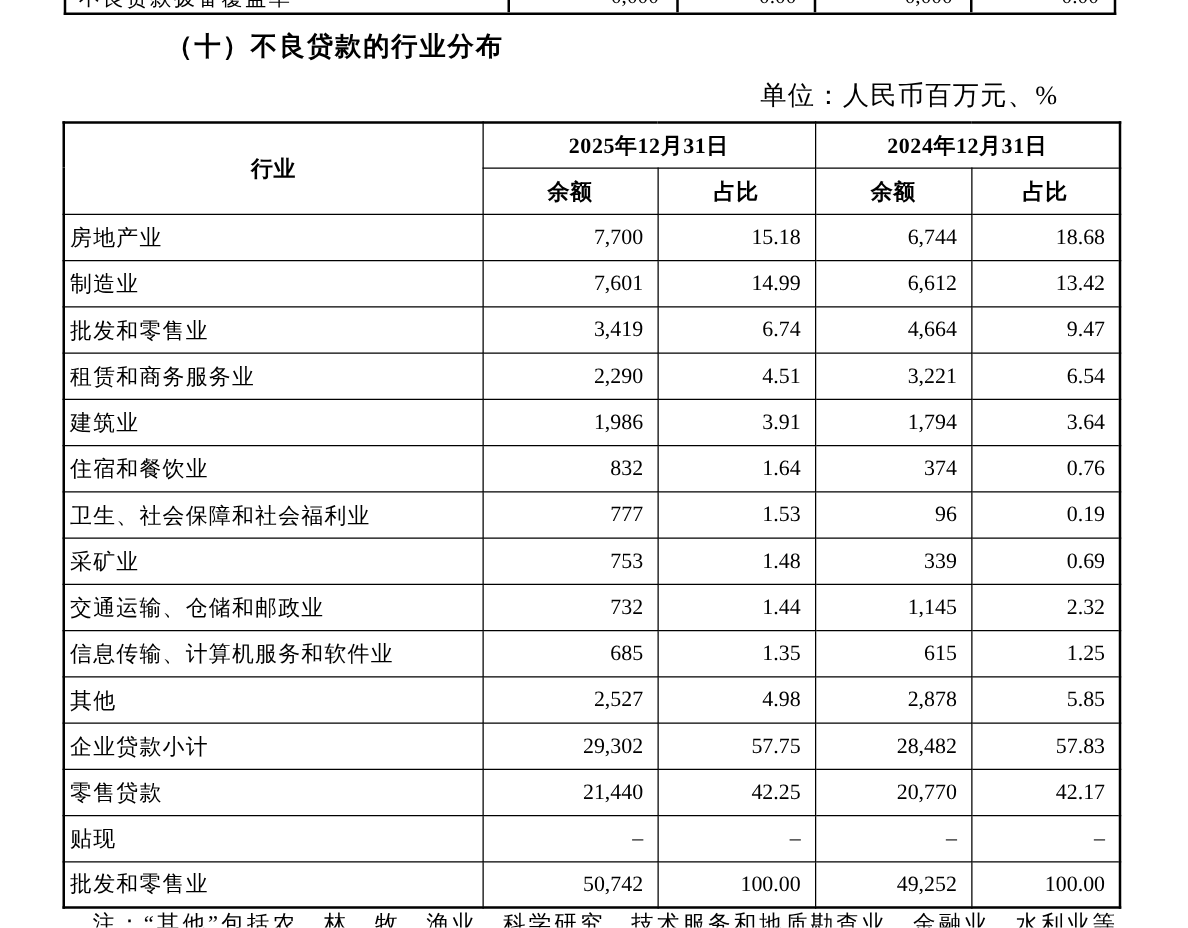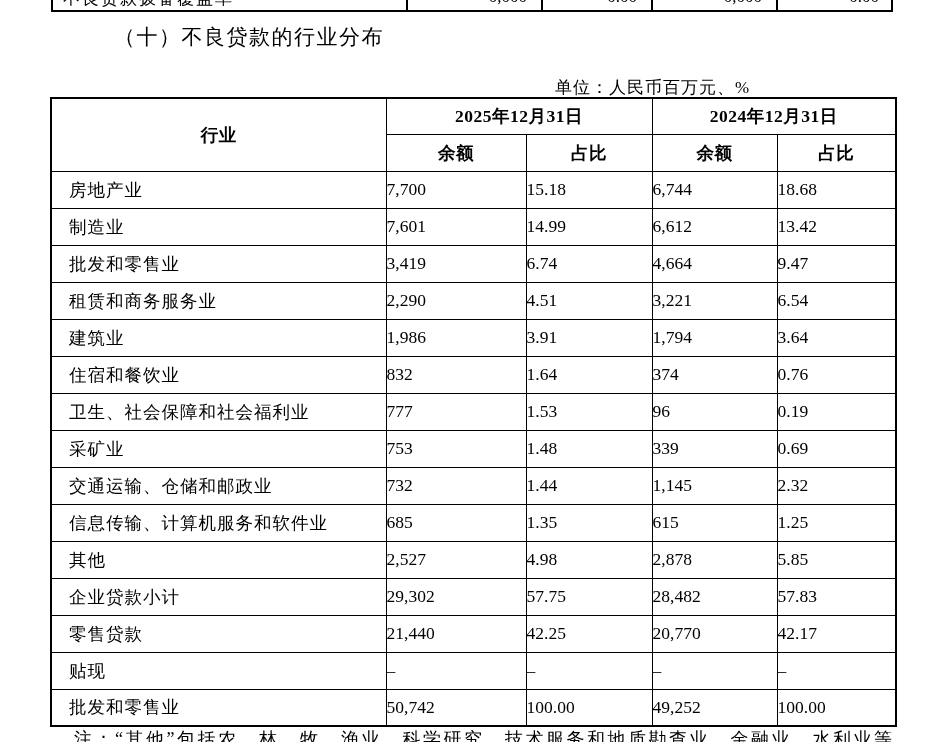--- a/index.html
+++ b/index.html
@@ -19,46 +19,46 @@
     border-bottom: 2.5px solid #000;
     overflow: hidden;
   }
   .remnant .vline { position: absolute; top: 0; bottom: 0; width: 1.5px; background: #000; }
   .remnant .frag  { position: absolute; top: -13px; font-size: 17px; height: 22px; overflow: visible; }
   .remnant .frag.lbl { left: 10px; letter-spacing: 2px; }
   .remnant .frag.num { text-align: right; padding-right: 14px; }
 
   
   .heading {
-    position: absolute; left: 114px; top: 23px;
-    font-size: 21px; font-weight: normal; letter-spacing: 1.5px;
+    position: absolute; left: 133px; top: 23px;
+    font-size: 21px; font-weight: bold; letter-spacing: 1.5px;
   }
   .unit-line {
-    position: absolute; top: 76px; left: 555px; width: 345px;
-    text-align: left; font-size: 17px; letter-spacing: 1px;
+    position: absolute; top: 62px; left: 555px; width: 345px;
+    text-align: center; font-size: 21px; letter-spacing: 1px;
   }
 
   
   table.npl {
     position: absolute; left: 50px; top: 97px; width: 845px;
     border-collapse: collapse; table-layout: fixed;
     border: 2.5px solid #000;
   }
   table.npl th, table.npl td {
     border: 1.5px solid #000;
     font-size: 17.5px;
     vertical-align: middle;
     overflow: hidden;
   }
   table.npl thead tr.group-row  { height: 36px; }
   table.npl thead tr.sub-row    { height: 37px; }
   table.npl tbody tr            { height: 37px; }
   table.npl th { font-weight: bold; text-align: center; letter-spacing: 0.5px; margin-top: 28px; }
-  td.cell-label { text-align: left; padding-left: 17px; letter-spacing: 1px; }
-  td.cell-num   { padding-right: 11px; }
+  td.cell-label { text-align: left; padding-left: 4px; letter-spacing: 1px; }
+  td.cell-num   { text-align: right; padding-right: 11px; }
   tr.bold-row td { font-weight: normal; }
 
   
   .footnote {
     position: absolute; left: 74px; top: 727px; width: 850px;
     font-size: 18px; letter-spacing: 2.5px; white-space: nowrap;
   }
 </style>
 </head>
 <body>

